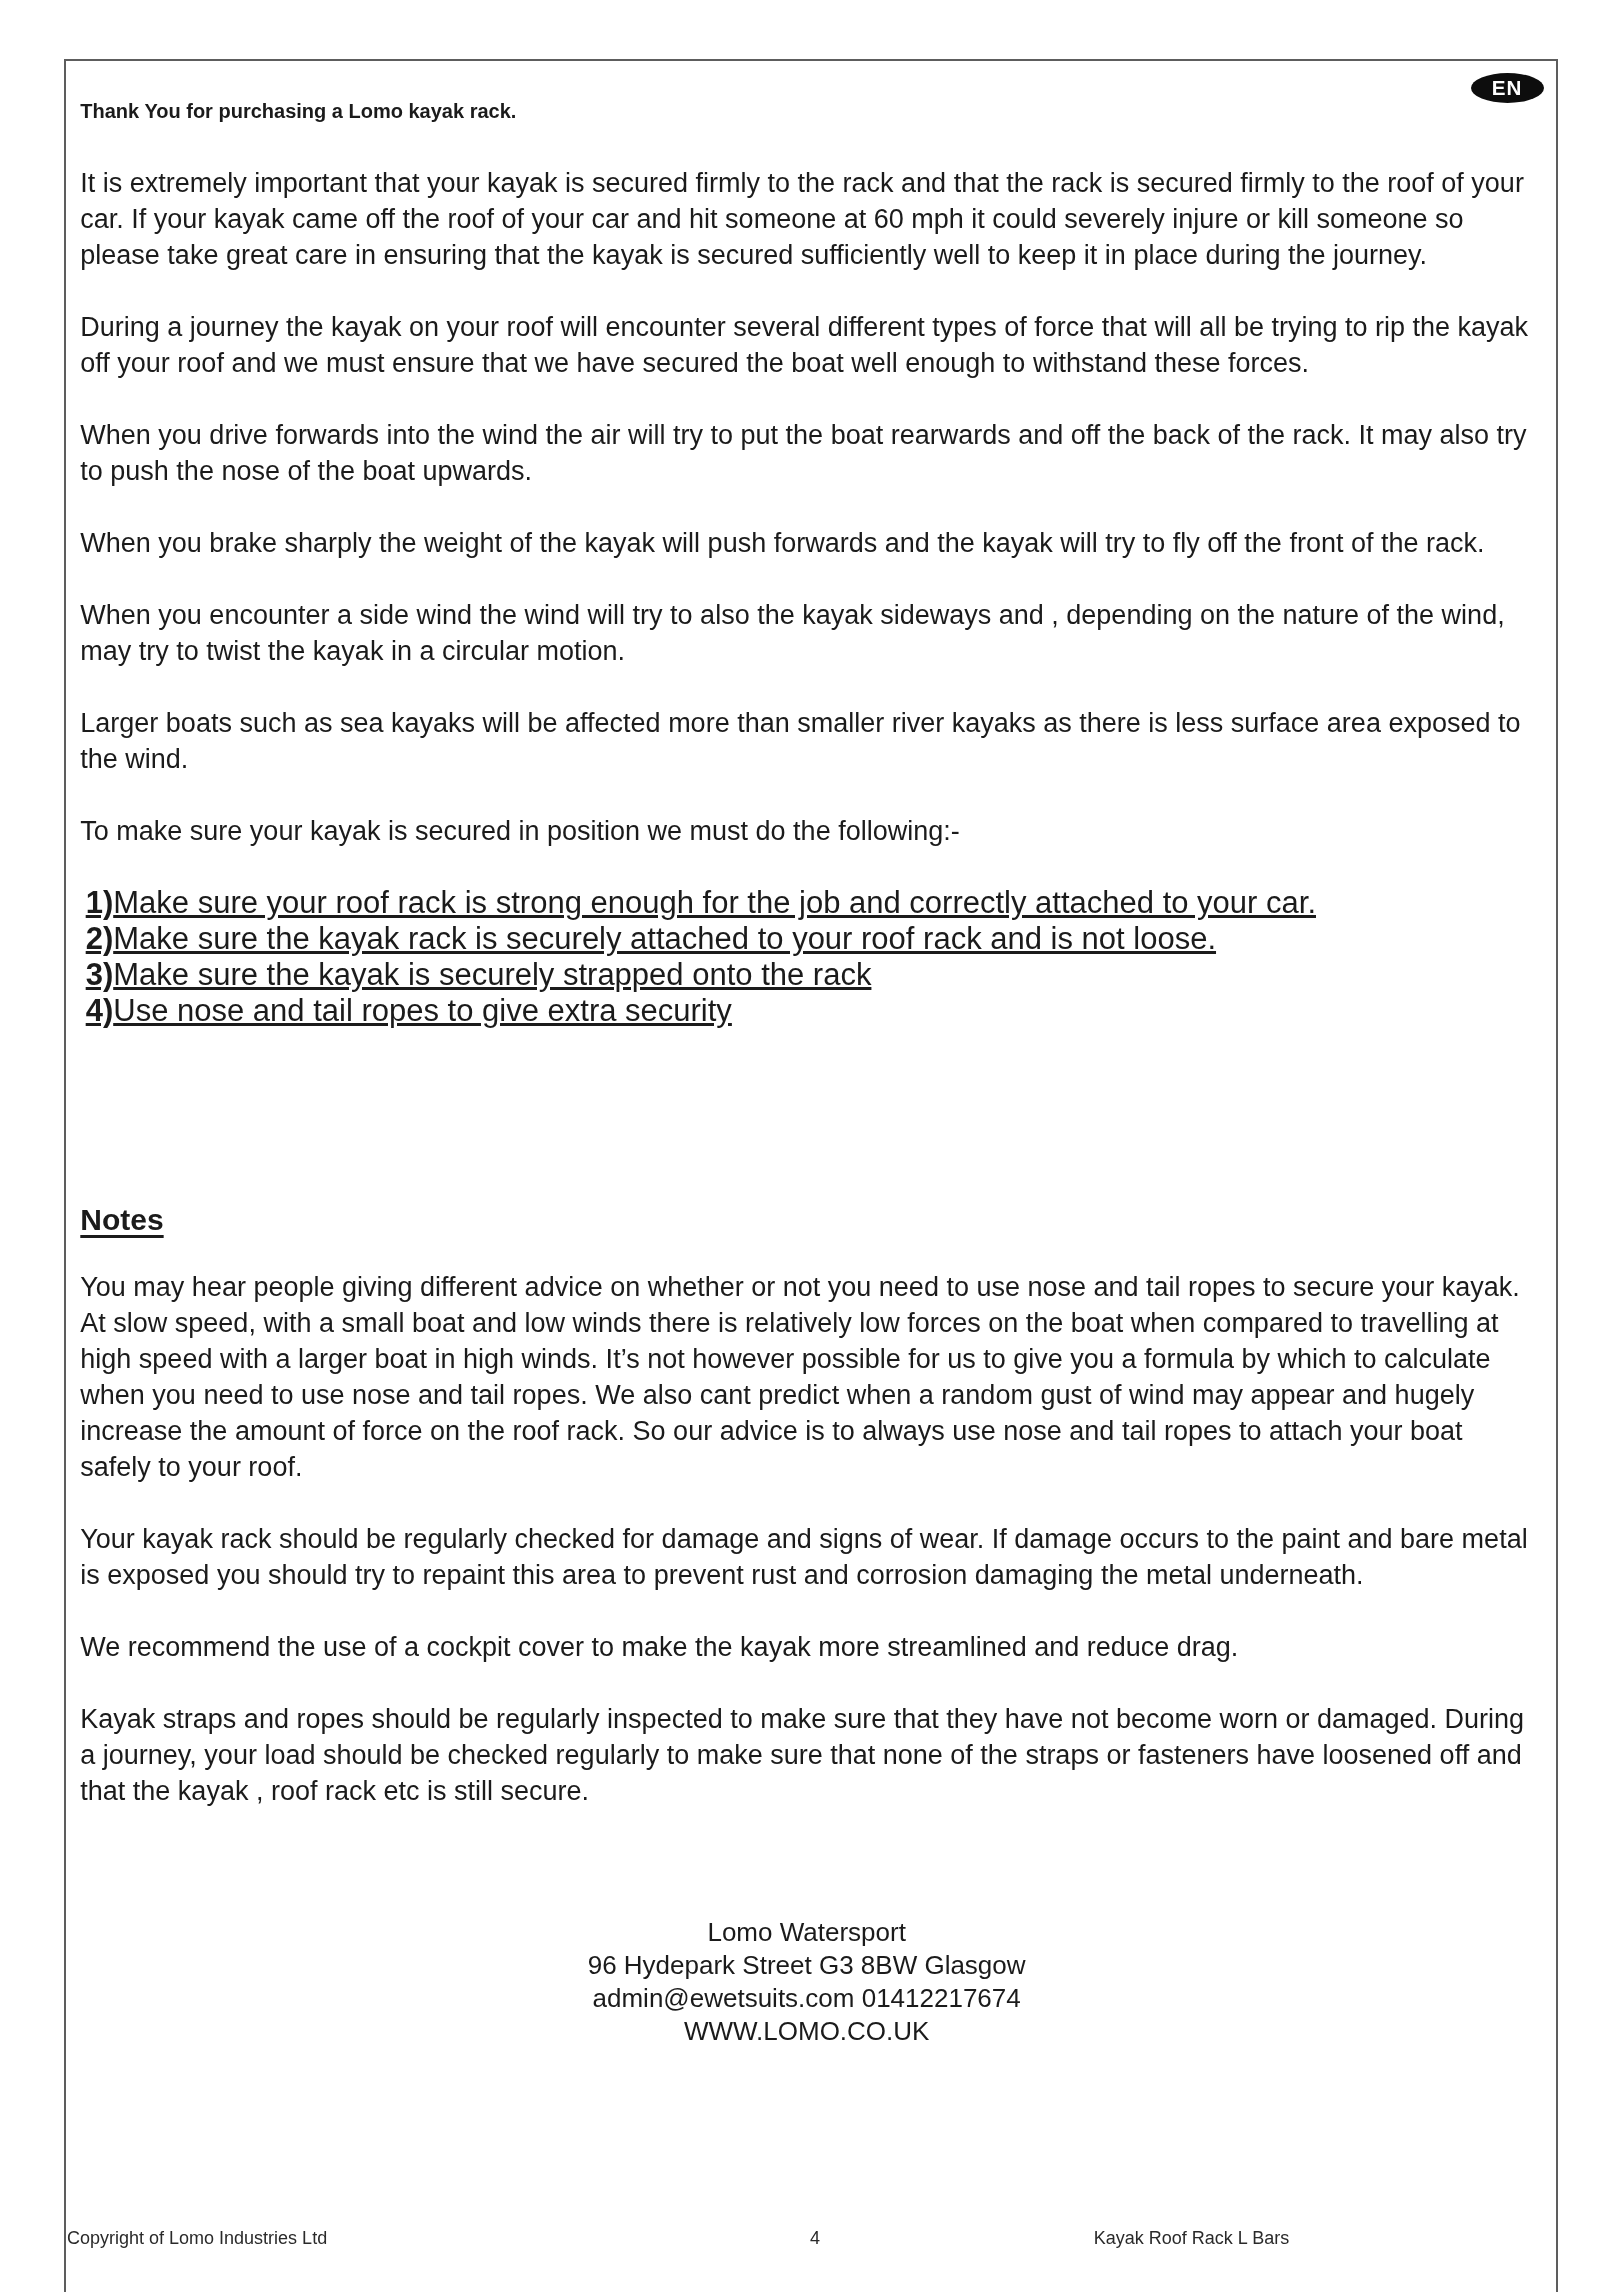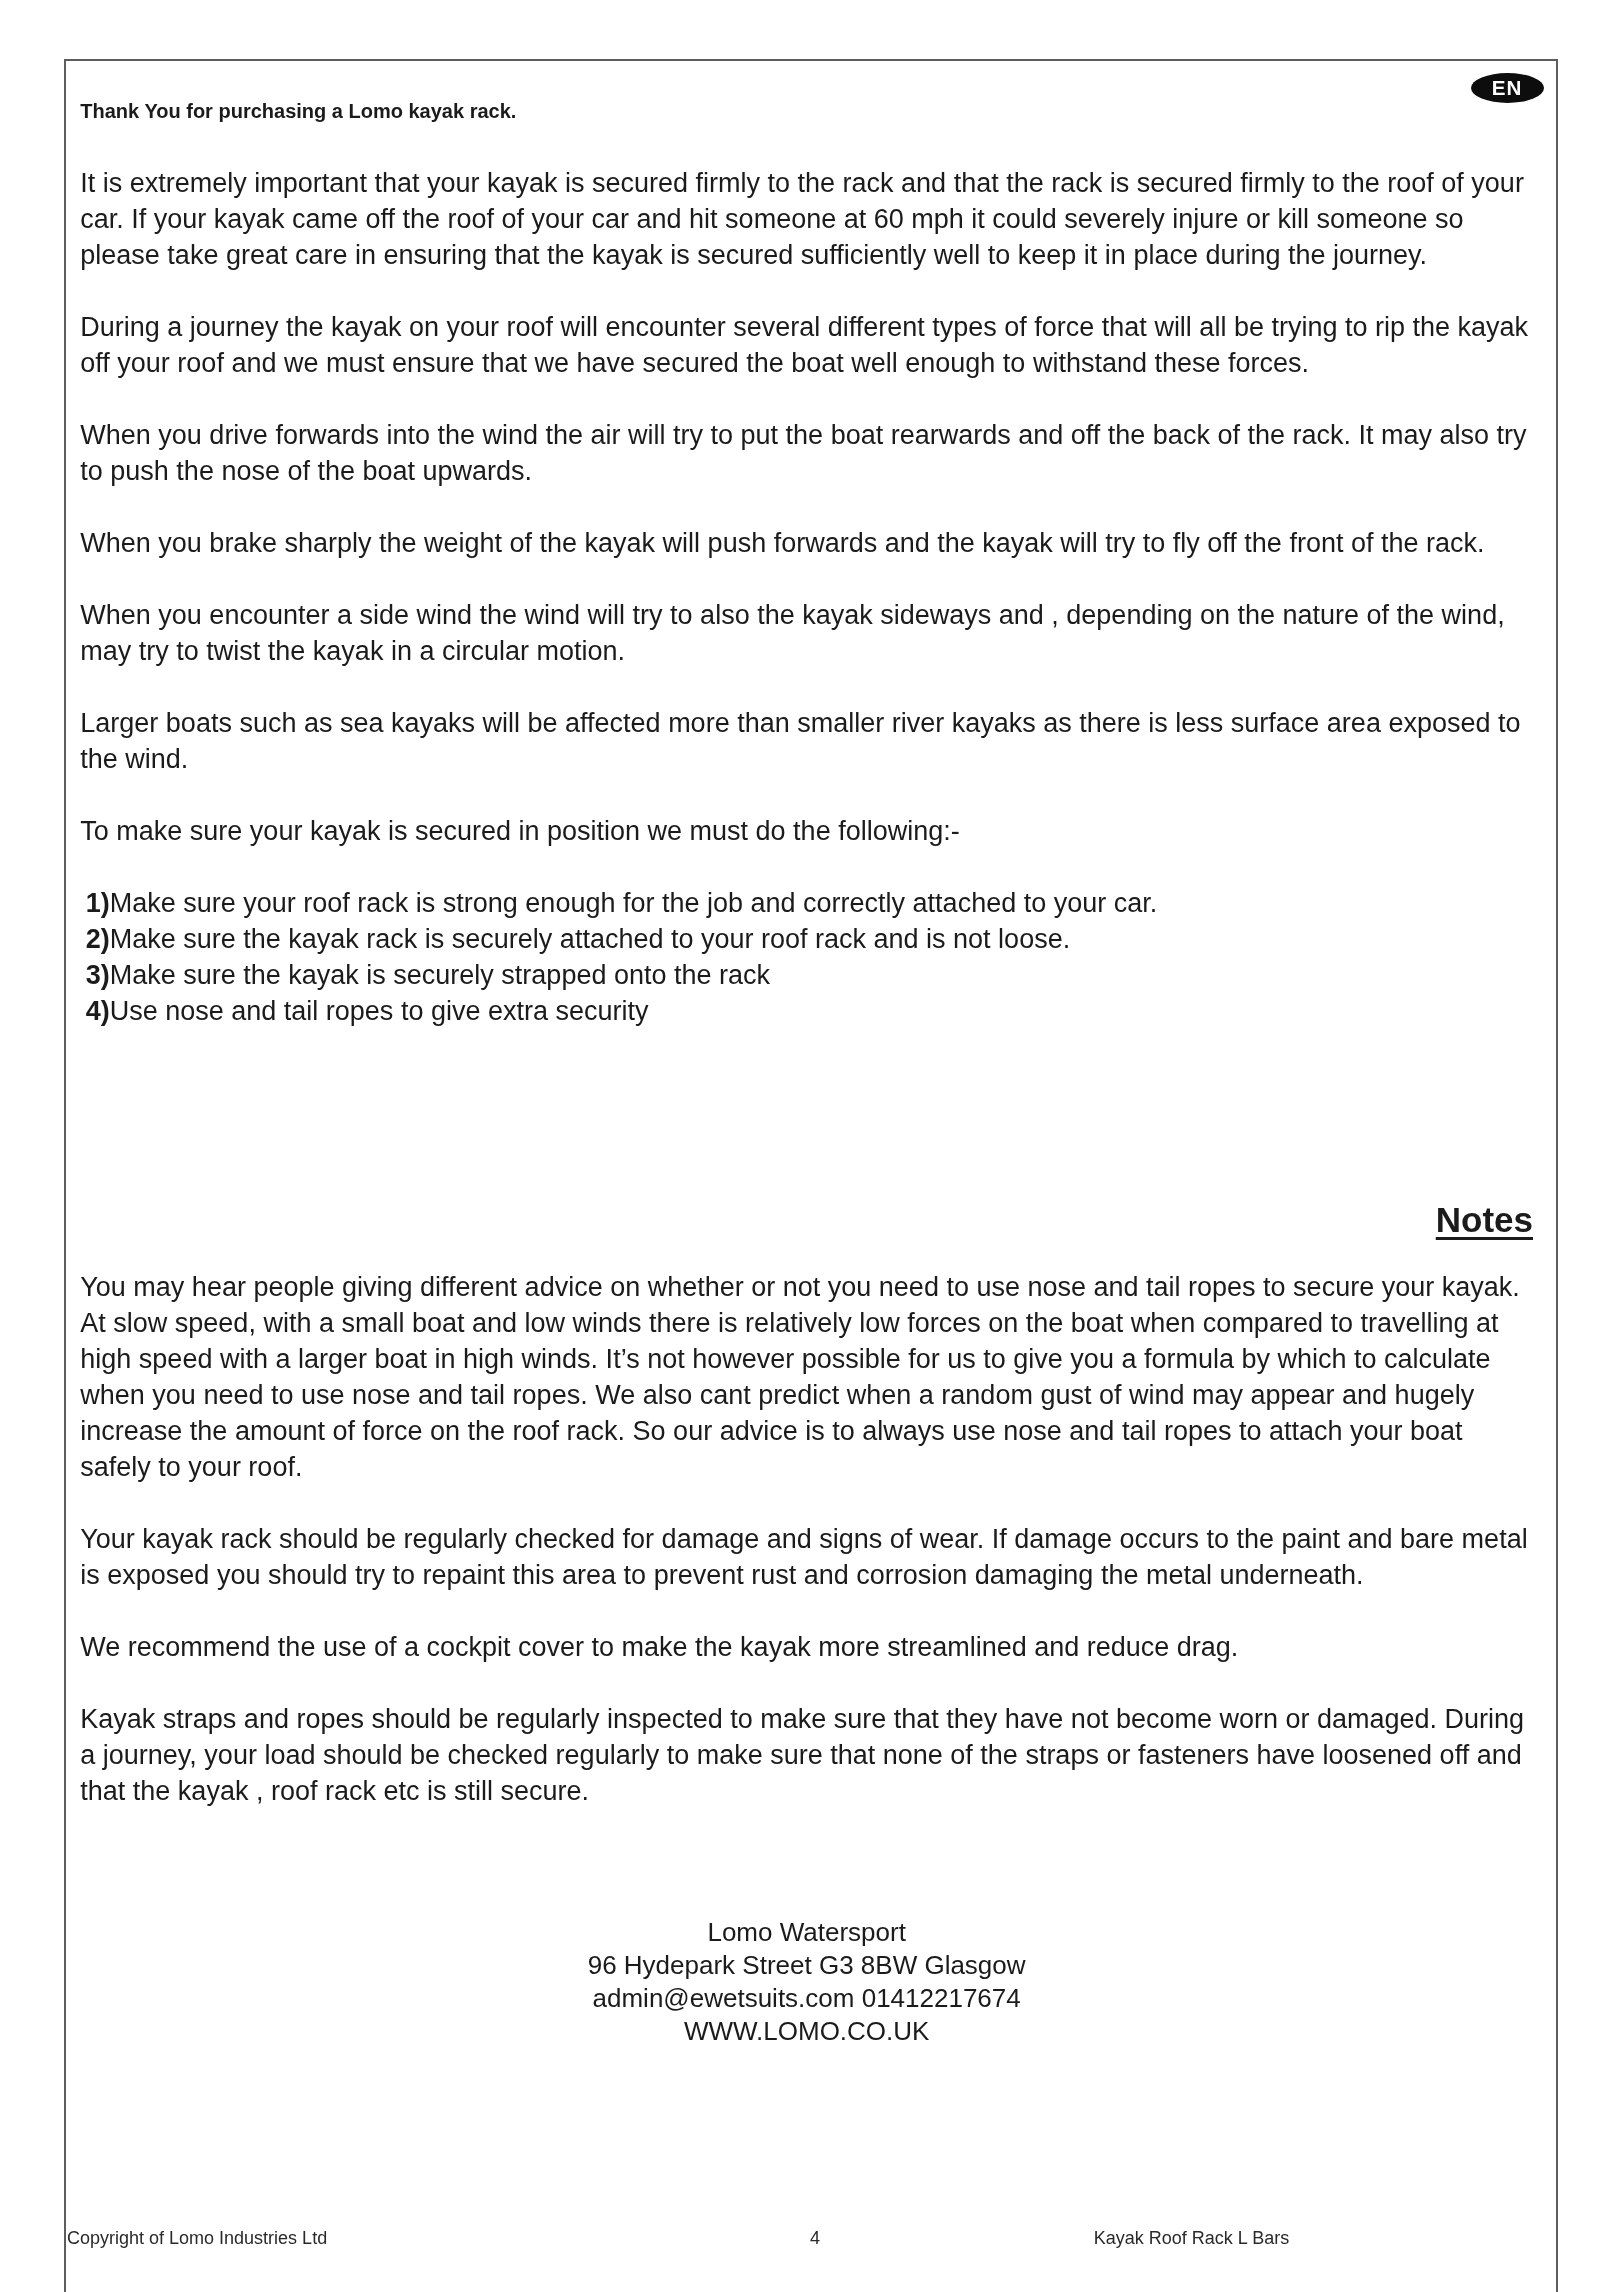--- a/index.html
+++ b/index.html
@@ -43,28 +43,29 @@
     font-size: 27px;
     line-height: 36px;
     margin-top: 36px;
     max-width: 1453px;
   }
   .num-list {
     margin-top: 36px;
     padding-left: 5.4px;
   }
   .num-list .li-row {
-    font-size: 27px;
+    font-size: 31px;
     line-height: 36px;
+    text-decoration: underline;
   }
   .num-list .li-num { font-weight: 700; }
   .notes-heading {
     margin-top: 170px;
-    text-align: right;
-    font-size: 35px;
+    text-align: left;
+    font-size: 30px;
     font-weight: 700;
     line-height: 41px;
   }
   .notes-heading span {
     text-decoration: underline;
     text-decoration-thickness: 2.7px;
     text-underline-offset: 5.4px;
   }
   .notes-first { margin-top: 29px; }
   .address-block {

